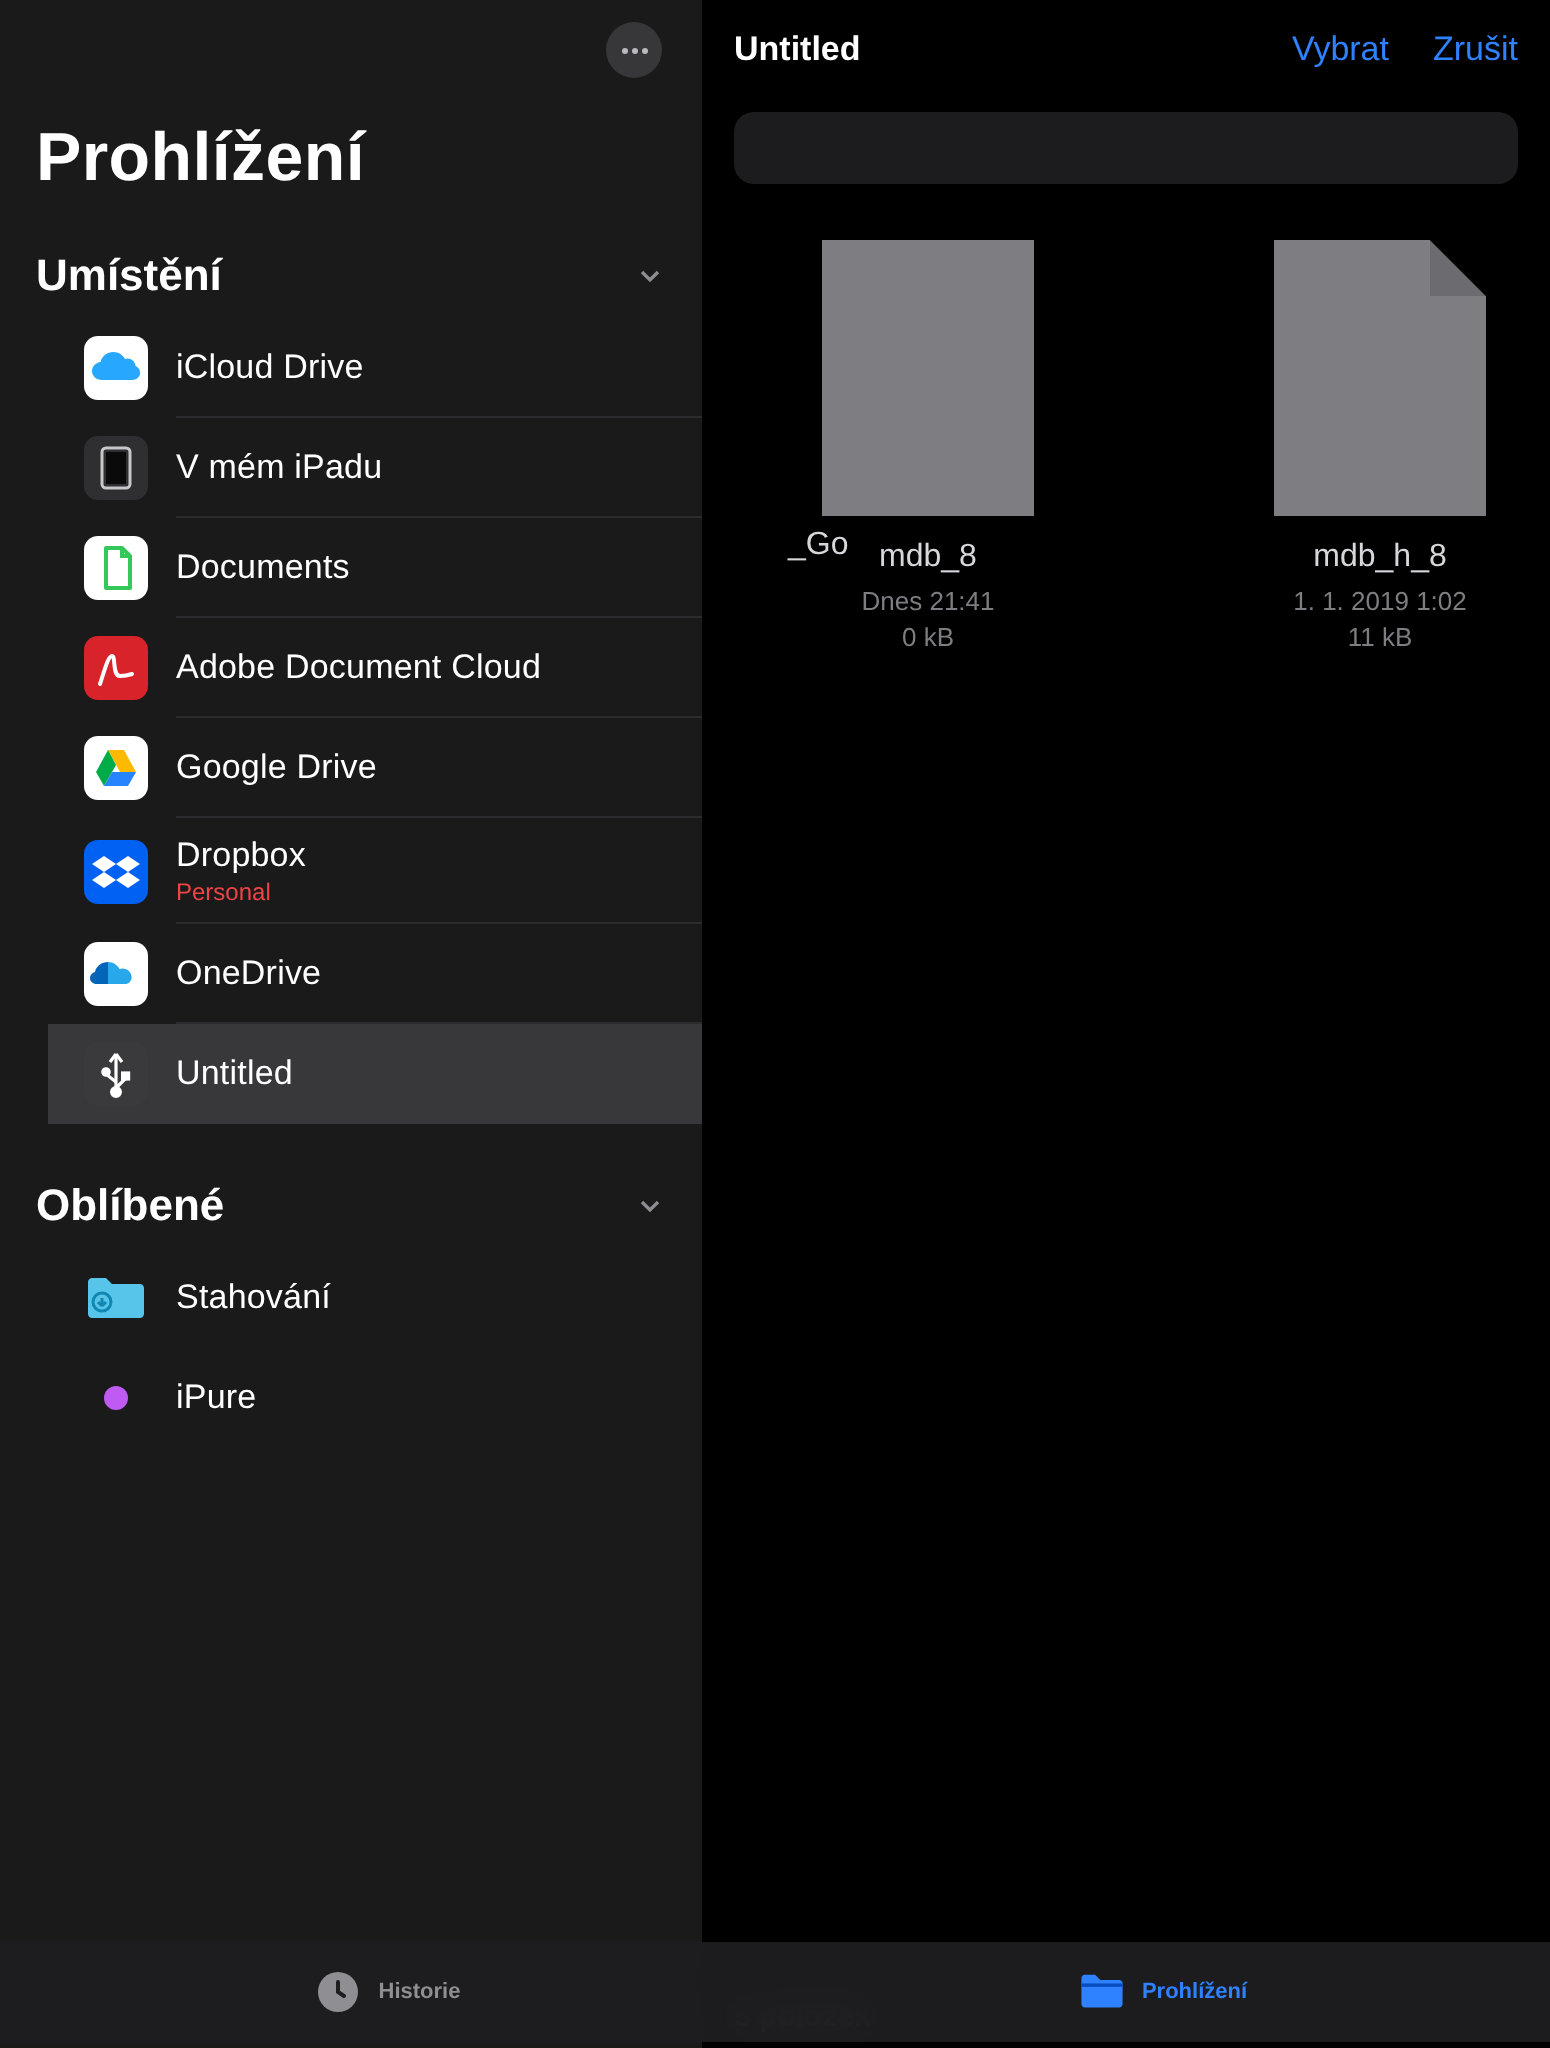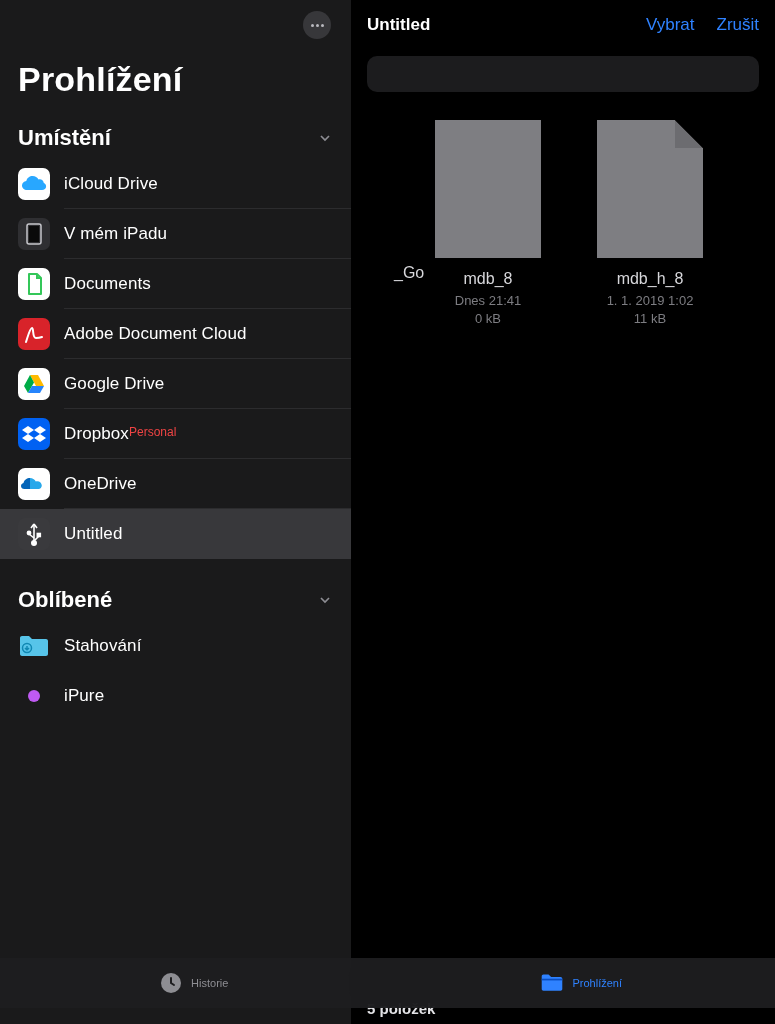--- a/index.html
+++ b/index.html
@@ -14,27 +14,27 @@
   .more-btn { width: 28px; height: 28px; border-radius: 50%; background: #37373a; display: flex; align-items: center; justify-content: center; gap:2px; }
   .more-btn span { width: 3px; height: 3px; border-radius: 50%; background: #b9b9bf; display:block; }
 
   .sidebar-title { font-size: 34px; font-weight: 700; padding: 10px 18px 20px 18px; letter-spacing: .2px; }
 
   .section-header { display:flex; align-items:center; justify-content:space-between; padding: 6px 18px 8px 18px; cursor:pointer; }
   .section-header h2 { font-size: 22px; font-weight: 700; }
   .chevron { color:#8d8d93; }
   .chevron svg{ width:16px; height:16px; display:block; }
 
-  .list { list-style:none; }
+  .list { list-style:none;padding-left:24px; }
   .list li { display:flex; align-items:center; padding: 9px 0 9px 18px; position:relative; }
   .list li.selected { background:#38383b; }
   .list li .icon-slot { width:32px; height:32px; border-radius:7px; display:flex; align-items:center; justify-content:center; flex:0 0 32px; margin-right:14px; overflow:hidden; }
   .list li .txt { font-size:17px; font-weight:400; letter-spacing:.1px; }
   .list li .sub { font-size:12px; color:#ef4444; margin-top:1px; }
-  .list li .txtwrap { display:flex; flex-direction:row; }
+  .list li .txtwrap { display:flex; flex-direction:column; }
   .list li::after { content:""; position:absolute; left:64px; right:0; bottom:0; height:1px; background:#2c2c2e; }
   .list li.selected::after, .list li:last-child::after { display:none; }
 
   
   .ic-white { background:#fff; }
   .ic-red   { background:#d8232a; }
   .ic-blue  { background:#0061f2; }
   .ic-gray  { background:#3a3a3d; }
   .ic-gray2 { background:#2f2f32; }
   .ic-none  { background:transparent; }
@@ -43,36 +43,36 @@
   .content { flex:1; background:#000; display:flex; flex-direction:column; height:100%; overflow:hidden; }
 
   .content-top { height:50px; display:flex; align-items:center; justify-content:space-between; padding:0 16px; }
   .content-title { font-size:17px; font-weight:600; }
   .top-actions { display:flex; gap:22px; }
   .top-actions span { color:#2f82ff; font-size:17px; cursor:pointer; }
 
   .searchbar { margin: 6px 16px 12px 16px; height:36px; background:#1c1c1e; border-radius:10px; }
 
   .files-area { flex:1; position:relative; padding-top:16px; }
-  .file-grid { display:flex; gap:56px; padding-left:84px; }
+  .file-grid { display:flex; gap:120px; padding-left:60px; }
   .file-item { display:flex; flex-direction:column; align-items:center; }
 
   .file-thumb { width:106px; height:138px; background:#7e7e82; position:relative; }
   .file-thumb.dog-ear::before { content:""; position:absolute; top:0; right:0; width:0; height:0; border-top:28px solid #000; border-left:28px solid #6c6c70; }
   .file-thumb.dog-ear::after { content:""; position:absolute; top:0; right:0; width:28px; height:28px; background:#000; clip-path: polygon(100% 0, 0 0, 100% 100%); }
 
   .file-name { margin-top:12px; font-size:16px; color:#d7d7db; }
   .file-meta { margin-top:4px; font-size:13px; color:#7d7d82; line-height:1.35; text-align:center; white-space:pre-line; }
 
   .partial-name { position:absolute; left:0; top:160px; color:#d7d7db; font-size:16px;margin-left:43px; }
 
   .status-bar { height:32px; display:flex; align-items:center; padding-left:16px; font-size:15px; font-weight:600; color:#e3e3e6; }
 
   
-  .tabbar { position:absolute; bottom:16px; left:0; width:775px; height:50px; background:rgba(30,30,32,.94); backdrop-filter: blur(10px); display:flex; }
+  .tabbar { position:absolute; bottom:3px; left:0; width:775px; height:50px; background:rgba(30,30,32,.94); backdrop-filter: blur(10px); display:flex;font-weight:bold; }
   .tab { flex:1; display:flex; align-items:center; justify-content:center; gap:8px; font-size:11px; color:#8e8e93; cursor:pointer; }
   .tab.active { color:#2f82ff; }
   .tab svg { width:24px; height:24px; }
 
   .folder-ico-blue { width:28px; height:22px; }
   .dl-folder { width:32px; height:24px; }
   .tag-dot { width:12px; height:12px; border-radius:50%; background:#bf5af2; }
 
   .sidebar-scroll { flex:1; overflow-y:auto; padding-bottom:50px; }
   .sidebar-scroll::-webkit-scrollbar{ width:0; }

